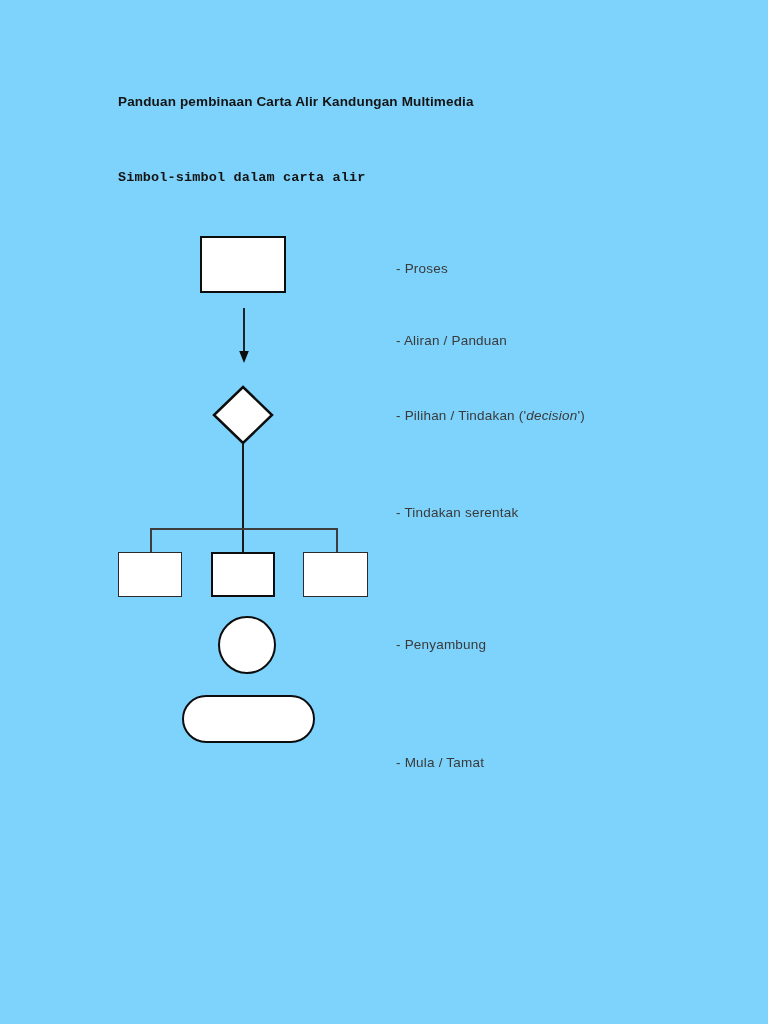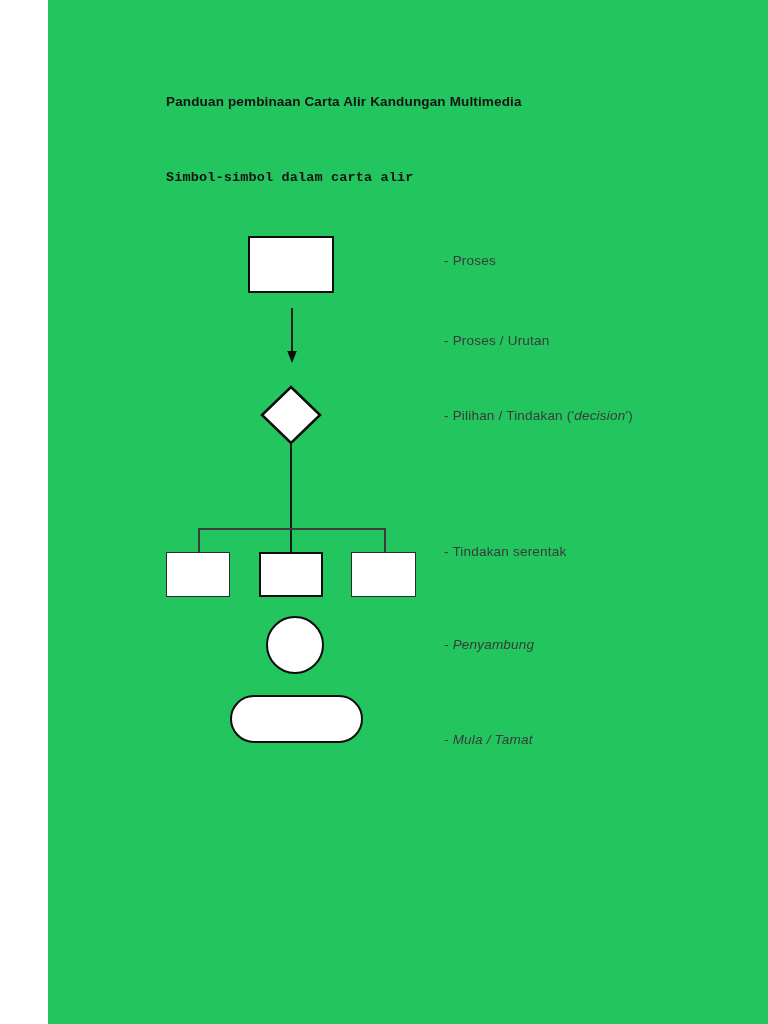--- a/index.html
+++ b/index.html
@@ -10,22 +10,21 @@
   body {
     width: 768px;
     height: 1024px;
     position: relative;
     font-family: "Liberation Sans", sans-serif;
     overflow: hidden;
   }
   .page {
     position: absolute;
     inset: 0;
-    background: #22c55e;
-    margin-left: 48px;
+    background: #7dd3fc;
   }
 
   
   .heading {
     position: absolute;
     left: 118px;
     font-size: 13.5px;
     font-weight: bold;
     color: #141414;
     letter-spacing: 0.15px;
@@ -101,30 +100,30 @@
 <body>
 
 <div class="page">
 
   <div class="heading" id="title">Panduan pembinaan Carta Alir Kandungan Multimedia</div>
 
   <div class="heading" id="subtitle">Simbol-simbol dalam carta alir</div>
 
   <div class="shape rect-process" style="left:200px; top:236px; width:86px; height:57px;"></div>
 
-  <div class="label" style="top:260px;">- Proses</div>
+  <div class="label" style="top:268px;">- Proses</div>
 
   <div class="arrow-wrap" style="left:236px; top:308px;">
     <svg width="16" height="56" viewBox="0 0 16 56">
       <line x1="8" y1="0" x2="8" y2="45" stroke="#1a1a1a" stroke-width="1.9"></line>
       <polygon points="8,55 3.2,43 12.8,43" fill="#0d0d0d"></polygon>
     </svg>
   </div>
 
-  <div class="label" style="top:340px;">- Proses / Urutan</div>
+  <div class="label" style="top:340px;">- Aliran / Panduan</div>
 
   <div class="diamond-wrap" style="left:212px; top:385px;">
     <svg width="62" height="60" viewBox="0 0 62 60">
       <polygon points="31,2 60,30 31,58 2,30" fill="#ffffff" stroke="#0d0d0d" stroke-width="2.5" stroke-linejoin="miter"></polygon>
     </svg>
   </div>
 
   <div class="label" style="top:415px;"><span>- Pilihan / Tindakan ('</span><em>decision</em><span>')</span></div>
 
   <div class="line-v" style="left:242px; top:444px; height:110px;"></div>
@@ -134,23 +133,23 @@
   <div class="line-v-thin" style="left:150px; top:528px; height:25px;"></div>
 
   <div class="line-v-thin" style="left:336px; top:528px; height:25px;"></div>
 
   <div class="shape rect-action-thin" style="left:118px; top:552px; width:64px; height:45px;"></div>
 
   <div class="shape rect-action-thick" style="left:211px; top:552px; width:64px; height:45px;"></div>
 
   <div class="shape rect-action-thin" style="left:303px; top:552px; width:65px; height:45px;"></div>
 
-  <div class="label" style="top:551px;">- Tindakan serentak</div>
+  <div class="label" style="top:512px;">- Tindakan serentak</div>
 
   <div class="shape circle-connector" style="left:218px; top:616px; width:58px; height:58px;"></div>
 
-  <div class="label" style="top:644px;font-style:italic;">- Penyambung</div>
+  <div class="label" style="top:644px;">- Penyambung</div>
 
   <div class="shape stadium-terminal" style="left:182px; top:695px; width:133px; height:48px;"></div>
 
-  <div class="label" style="top:739px;font-style:italic;">- Mula / Tamat</div>
+  <div class="label" style="top:762px;">- Mula / Tamat</div>
 
 </div>
 
 </body></html>

